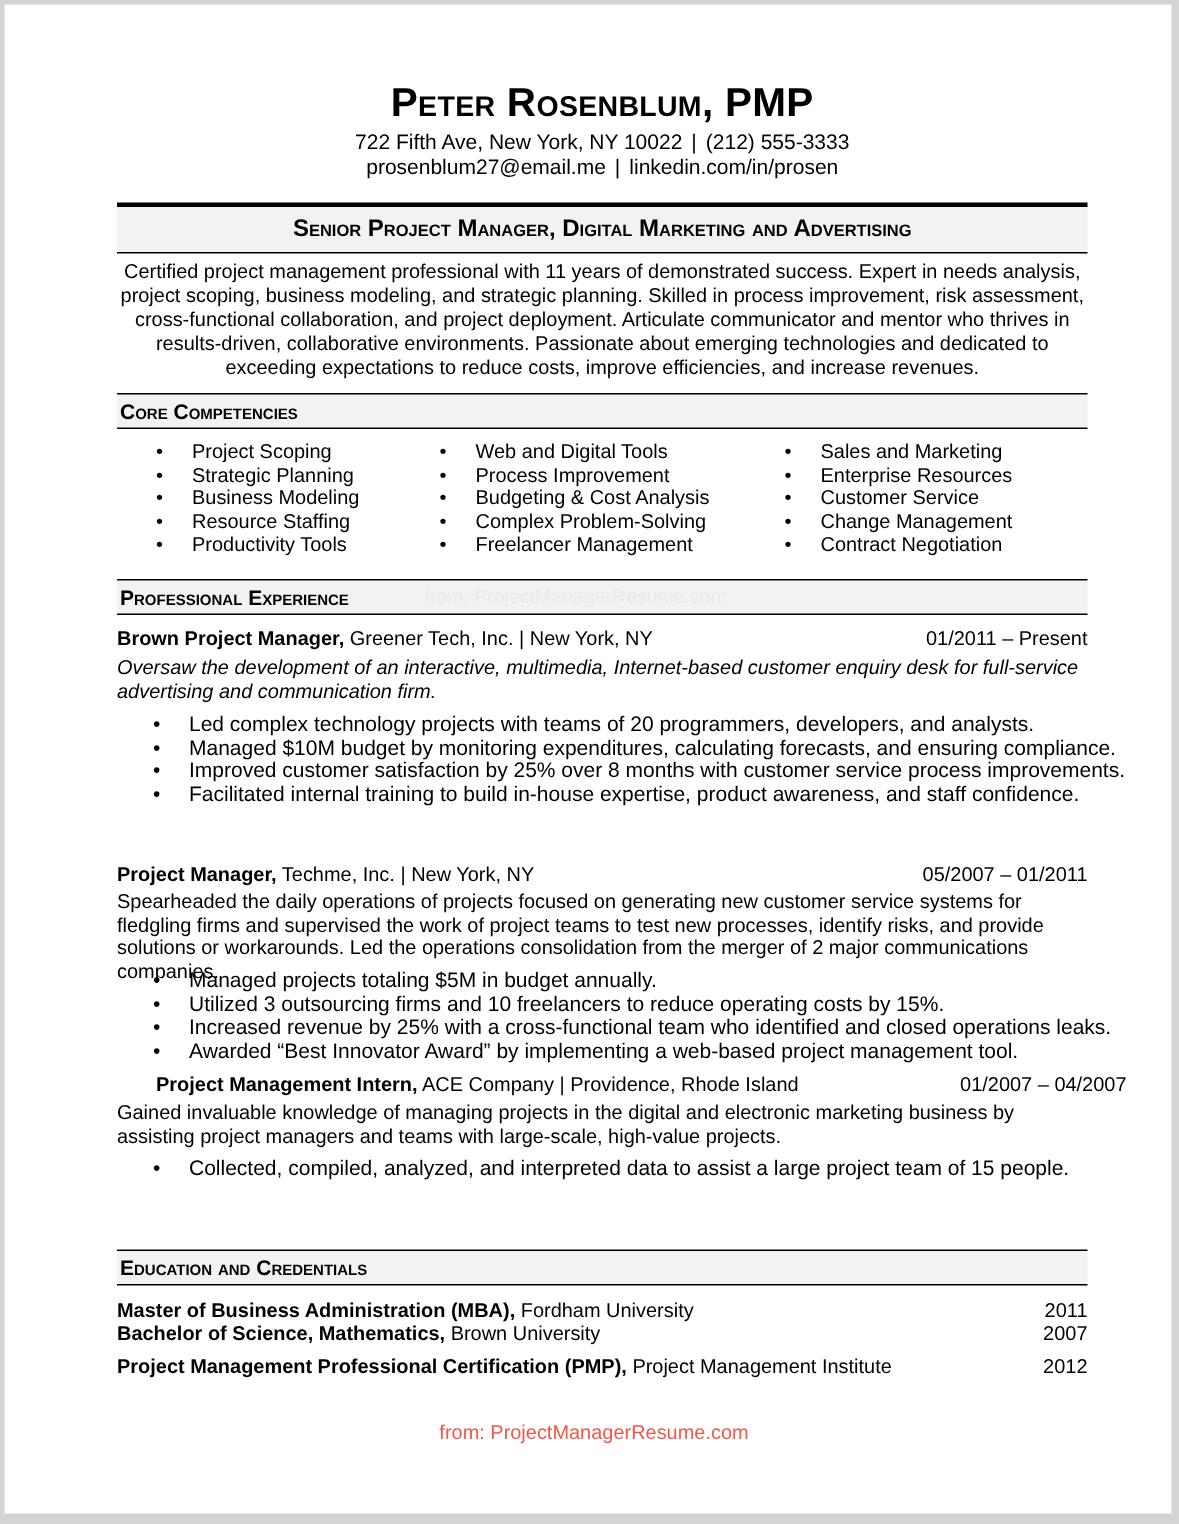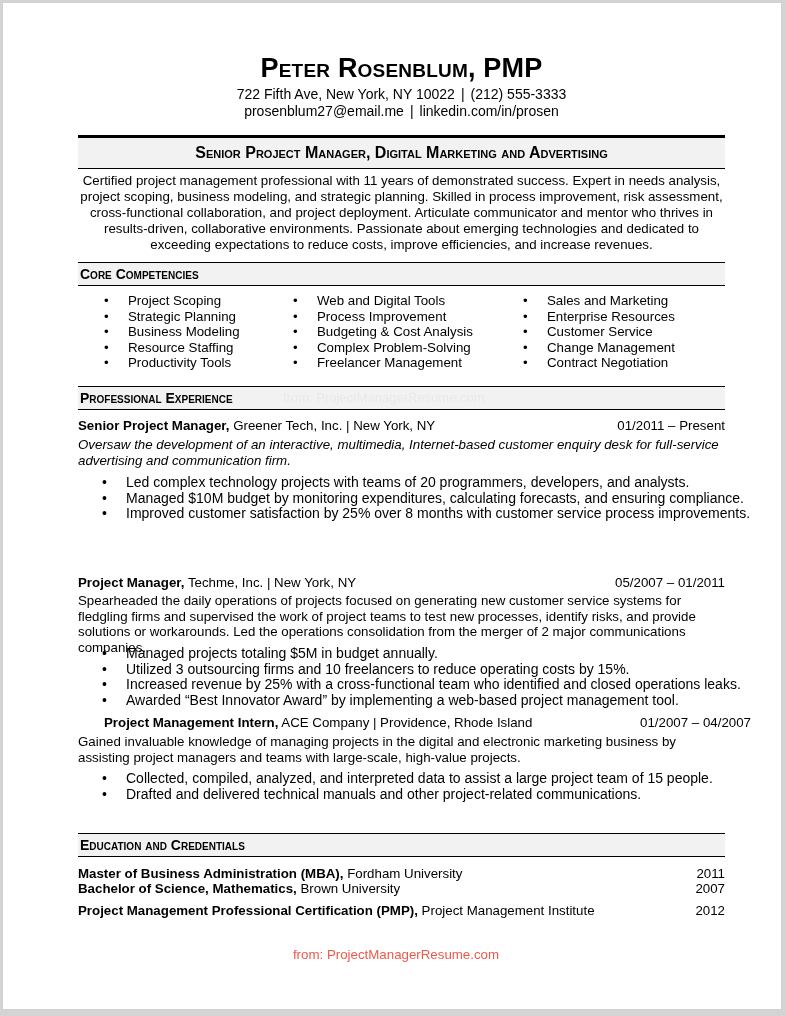--- a/index.html
+++ b/index.html
@@ -145,28 +145,29 @@
       <li>Change Management</li>
       <li>Contract Negotiation</li>
     </ul>
 
     <div class="sec-head" style="top:383px;">
       <span>Professional Experience</span>
       <span class="watermark-inline">from: ProjectManagerResume.com</span>
     </div>
 
     <div class="job-head" style="top:415px;">
-      <span class="b">Senior Project Manager,</span><span> Greener Tech, Inc. | New York, NY</span>
+      <span class="b">Brown Project Manager,</span><span> Greener Tech, Inc. | New York, NY</span>
       <span class="dates">01/2011 – Present</span>
     </div>
     <div class="job-desc" style="top:434px;font-style:italic;">Oversaw the development of an interactive, multimedia, Internet-based customer enquiry desk for full-service advertising and communication firm.</div>
     <ul class="bullets" style="top:472px;">
       <li>Led complex technology projects with teams of 20 programmers, developers, and analysts.</li>
       <li>Managed $10M budget by monitoring expenditures, calculating forecasts, and ensuring compliance.</li>
       <li>Improved customer satisfaction by 25% over 8 months with customer service process improvements.</li>
+      <li>Facilitated internal training to build in-house expertise, product awareness, and staff confidence.</li>
     </ul>
 
     <div class="job-head" style="top:572px;">
       <span class="b">Project Manager,</span><span> Techme, Inc. | New York, NY</span>
       <span class="dates">05/2007 – 01/2011</span>
     </div>
     <div class="job-desc" style="top:590px;">Spearheaded the daily operations of projects focused on generating new customer service systems for fledgling firms and supervised the work of project teams to test new processes, identify risks, and provide solutions or workarounds. Led the operations consolidation from the merger of 2 major communications companies.</div>
     <ul class="bullets" style="top:643px;">
       <li>Managed projects totaling $5M in budget annually.</li>
       <li>Utilized 3 outsourcing firms and 10 freelancers to reduce operating costs by 15%.</li>
@@ -174,21 +175,20 @@
       <li>Awarded “Best Innovator Award” by implementing a web-based project management tool.</li>
     </ul>
 
     <div class="job-head" style="top:712px;padding-left:26px;">
       <span class="b">Project Management Intern,</span><span> ACE Company | Providence, Rhode Island</span>
       <span class="dates">01/2007 – 04/2007</span>
     </div>
     <div class="job-desc" style="top:731px;">Gained invaluable knowledge of managing projects in the digital and electronic marketing business by assisting project managers and teams with large-scale, high-value projects.</div>
     <ul class="bullets" style="top:768px;">
       <li>Collected, compiled, analyzed, and interpreted data to assist a large project team of 15 people.</li>
-      <li>Drafted and delivered technical manuals and other project-related communications.</li>
     </ul>
 
     <div class="sec-head" style="top:830px;">
       <span>Education and Credentials</span>
     </div>
     <div class="edu-row" style="top:863px;">
       <span class="b">Master of Business Administration (MBA),</span><span> Fordham University</span>
       <span class="yr">2011</span>
     </div>
     <div class="edu-row" style="top:878px;">

